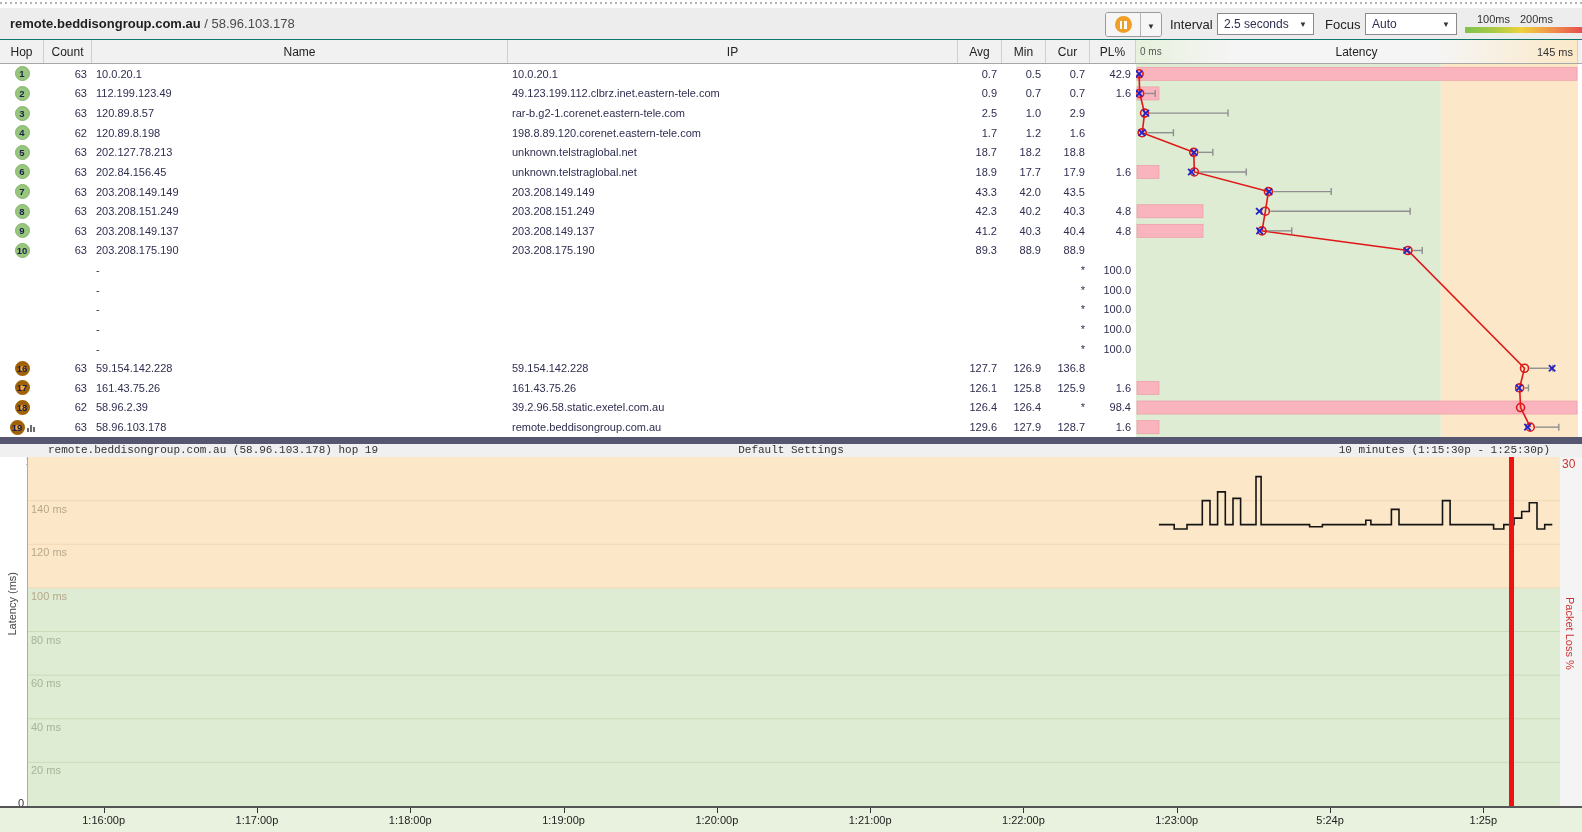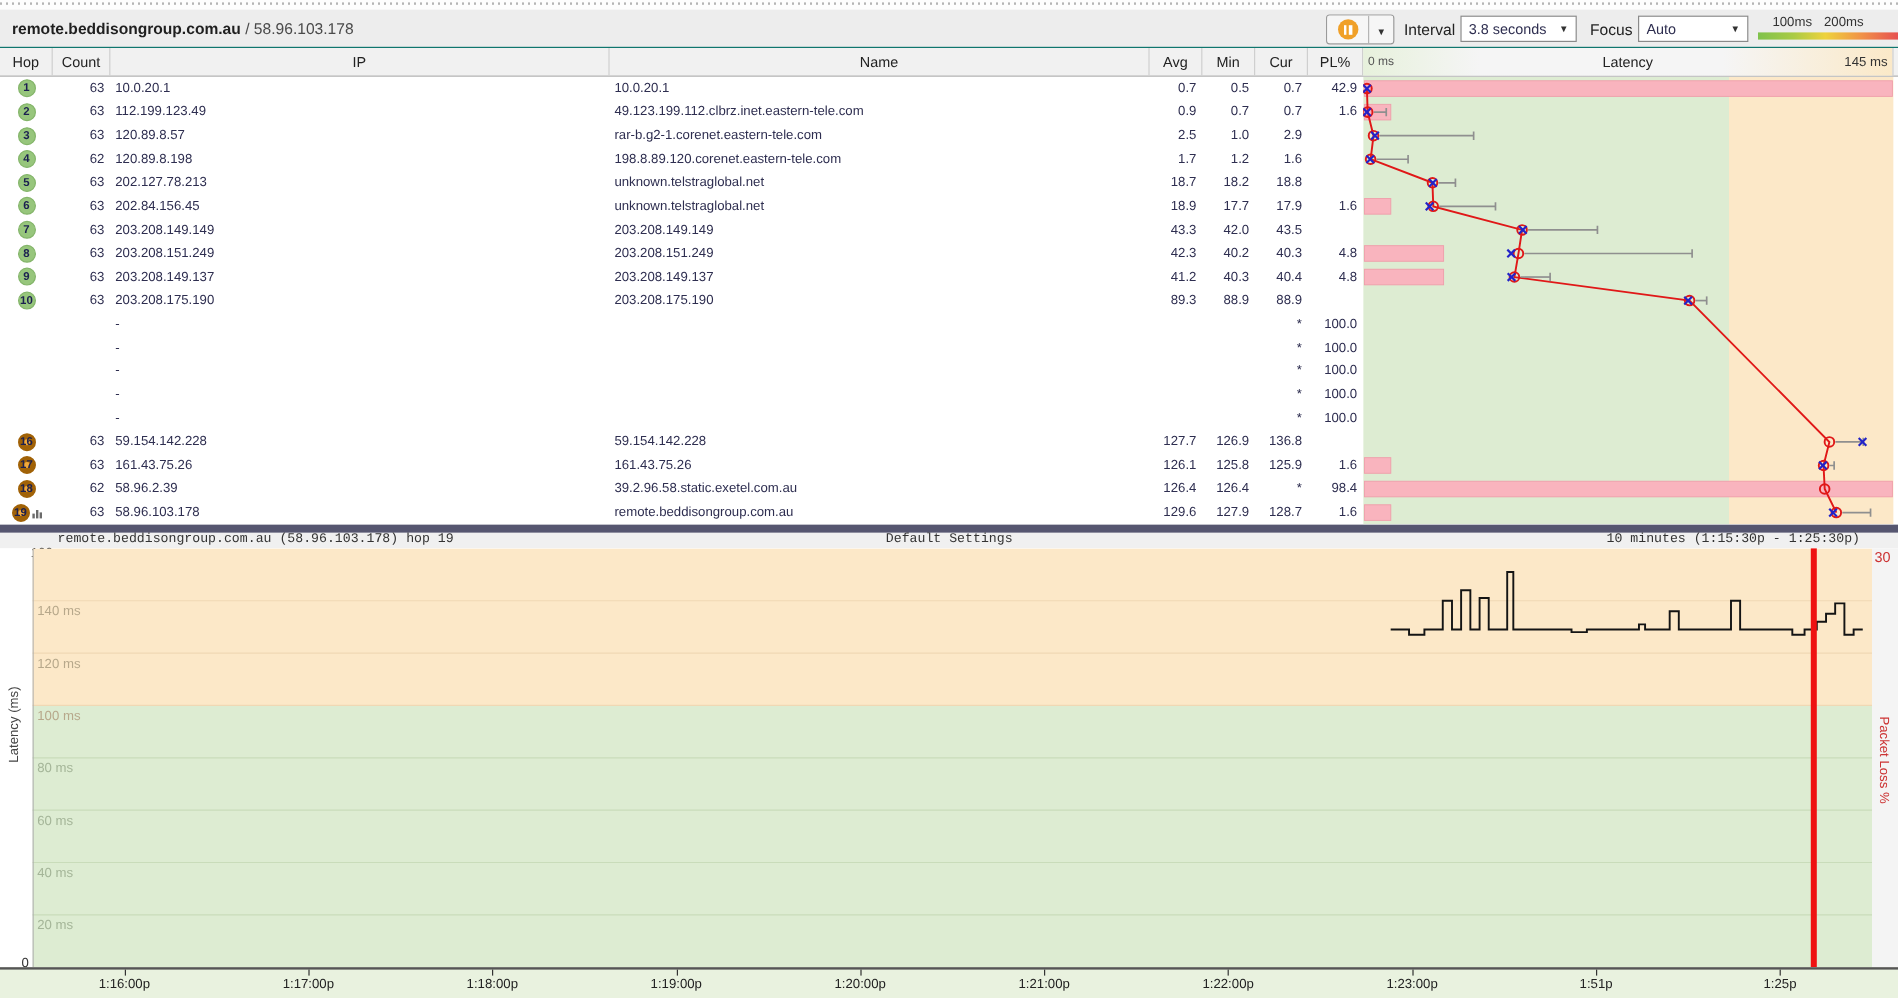--- a/index.html
+++ b/index.html
@@ -108,41 +108,41 @@
               <span></span>
               <span></span>
             </span>
         </button>
         <button class="pause-caret">
           <span class="caret">▼</span>
         </button>
       </div>
       <span class="lbl interval">Interval</span>
       <div class="select interval">
-        <span class="val">3.8 seconds</span>
+        <span class="val">2.5 seconds</span>
         <span class="caret">▼</span>
       </div>
       <span class="lbl focus">Focus</span>
       <div class="select focus">
         <span class="val">Auto</span>
         <span class="caret">▼</span>
       </div>
       <div class="legend">
         <span class="l100">100ms</span>
         <span class="l200">200ms</span>
         <div class="bar"></div>
       </div>
     </div>
   </div>
 
   <div class="thead grid-cols">
     <div>Hop</div>
     <div>Count</div>
+    <div>Name</div>
     <div>IP</div>
-    <div>Name</div>
     <div>Avg</div>
     <div>Min</div>
     <div>Cur</div>
     <div>PL%</div>
     <div class="lat-head">
       <span class="zero">0 ms</span>
       <span>Latency</span>
       <span class="max">145 ms</span>
     </div>
     <div style="border-right:none;"></div>
@@ -520,18 +520,18 @@
       <div class="tlabel" style="left: 563.55px;">1:19:00p</div>
       <div class="tick" style="left: 716.85px;"></div>
       <div class="tlabel" style="left: 716.85px;">1:20:00p</div>
       <div class="tick" style="left: 870.15px;"></div>
       <div class="tlabel" style="left: 870.15px;">1:21:00p</div>
       <div class="tick" style="left: 1023.45px;"></div>
       <div class="tlabel" style="left: 1023.45px;">1:22:00p</div>
       <div class="tick" style="left: 1176.75px;"></div>
       <div class="tlabel" style="left: 1176.75px;">1:23:00p</div>
       <div class="tick" style="left: 1330.05px;"></div>
-      <div class="tlabel" style="left: 1330.05px;">1:51p</div>
+      <div class="tlabel" style="left: 1330.05px;">5:24p</div>
       <div class="tick" style="left: 1483.35px;"></div>
       <div class="tlabel" style="left: 1483.35px;">1:25p</div>
     </div>
 
 </div>
 
 </body></html>

